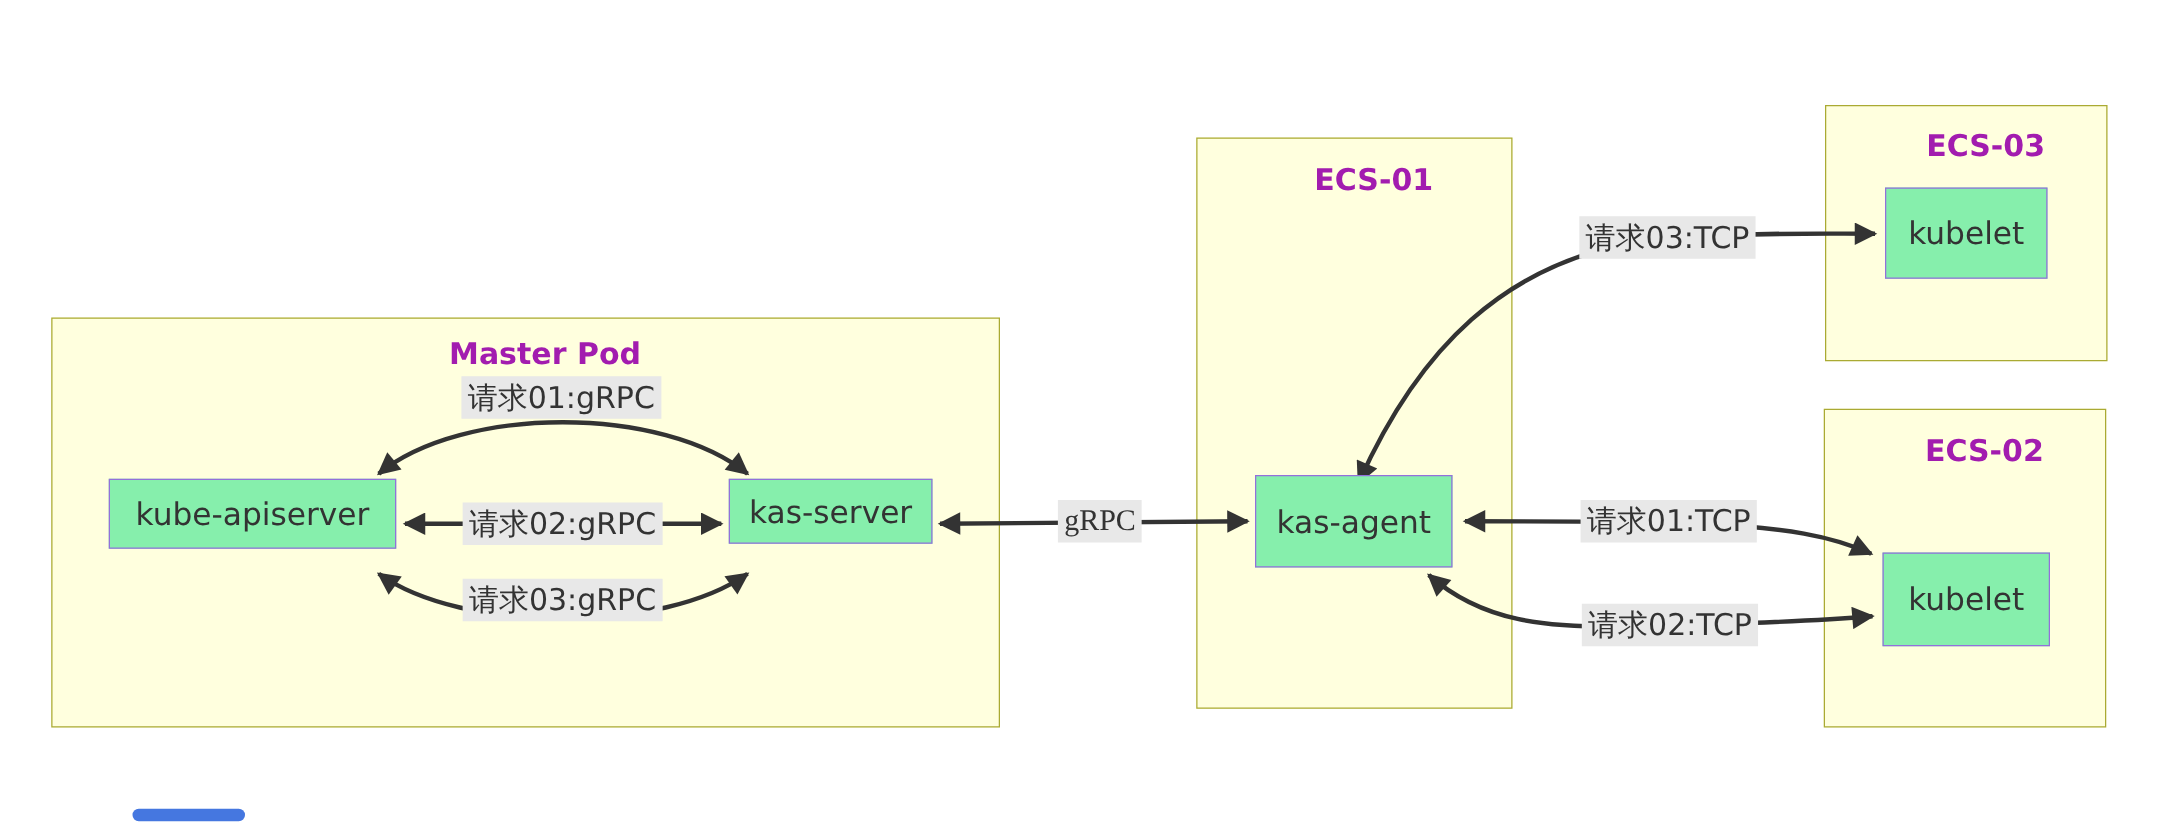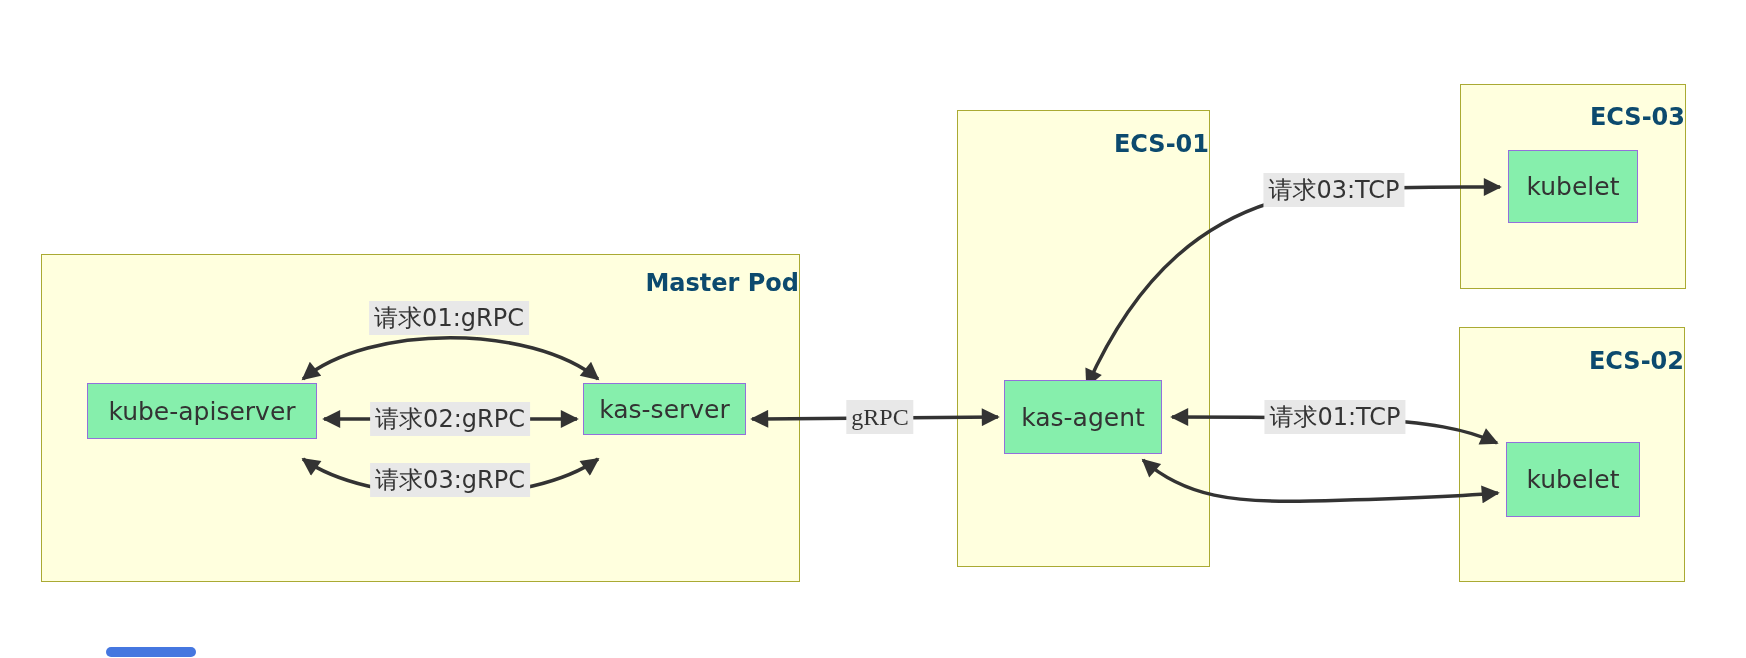--- a/index.html
+++ b/index.html
@@ -4,21 +4,21 @@
 <style>
   html,body{margin:0;padding:0;background:#ffffff;}
   #stage{
     position:relative;width:1746px;height:658px;background:#ffffff;overflow:hidden;
     font-family:"DejaVu Sans","Liberation Sans",sans-serif;color:#333333;
   }
   .group{
     position:absolute;background:#ffffde;border:1.6px solid #aaaa33;box-sizing:border-box;z-index:1;
   }
   .group-title{
-    position:absolute;left:0;right:0;text-align:right;font-size:24px;font-weight:600;color:#0c4a6e;padding-left:31px;
+    position:absolute;left:0;right:0;text-align:center;font-size:24px;font-weight:600;color:#a21caf;padding-left:31px;
   }
   #edges{position:absolute;left:0;top:0;z-index:2;}
   .node{
     position:absolute;background:#86efac;border:1.6px solid #9370DB;box-sizing:border-box;z-index:3;
     display:flex;align-items:center;justify-content:center;
     font-size:25px;font-weight:500;color:#333333;white-space:nowrap;
   }
   .edge-label{
     position:absolute;transform:translate(-50%,-50%);z-index:4;
     background:#e8e8e8;color:#333333;font-size:24px;font-weight:500;
@@ -86,16 +86,17 @@
   <div class="node" style="left:1506px;top:442px;width:134px;height:75px;">
     <span>kubelet</span>
   </div>
 
   <div class="edge-label" style="left:449px;top:318px;">请求01:gRPC</div>
   <div class="edge-label" style="left:450px;top:419px;">请求02:gRPC</div>
   <div class="edge-label" style="left:450px;top:480px;">请求03:gRPC</div>
   <div class="edge-label" style="left:880px;top:417px;font-family:Liberation Serif, serif;">gRPC</div>
   <div class="edge-label" style="left:1334px;top:190px;">请求03:TCP</div>
   <div class="edge-label" style="left:1335px;top:417px;">请求01:TCP</div>
+  <div class="edge-label" style="left:1336px;top:500px;">请求02:TCP</div>
 
   <div class="scrollbar-thumb"></div>
 
 </div>
 
 </body></html>

